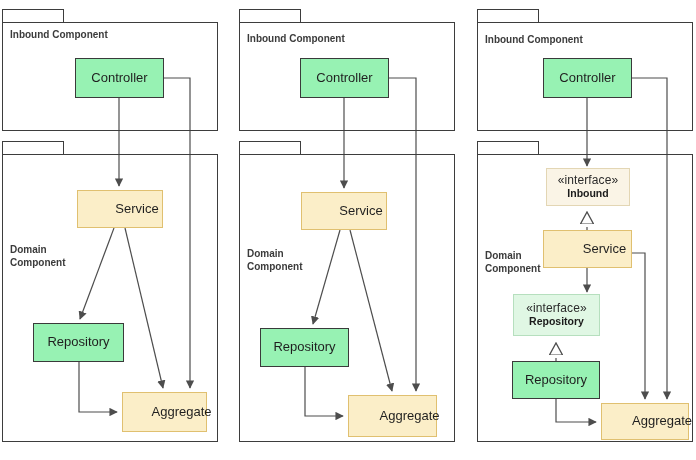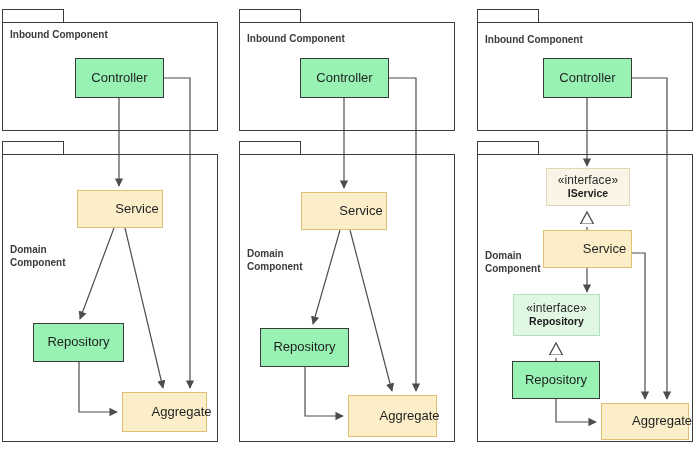--- a/index.html
+++ b/index.html
@@ -200,21 +200,21 @@
   </div>
   <div class="pkg-label" style="left:485px; top:250px;">Domain
 Component</div>
 
   <div class="node node-green" style="left:543px; top:58px; width:89px; height:40px;">
     <span>Controller</span>
   </div>
 
   <div class="node node-iface-amber" style="left:546px; top:168px; width:84px; height:38px;">
     <span class="iface-stereo">«interface»</span>
-    <span class="iface-name">IService</span>
+    <span class="iface-name">Inbound</span>
   </div>
 
   <div class="node node-amber" style="left:543px; top:230px; width:89px; height:38px;">
     <span>Service</span>
   </div>
 
   <div class="node node-iface-green" style="left:513px; top:294px; width:87px; height:42px;">
     <span class="iface-stereo">«interface»</span>
     <span class="iface-name">Repository</span>
   </div>

